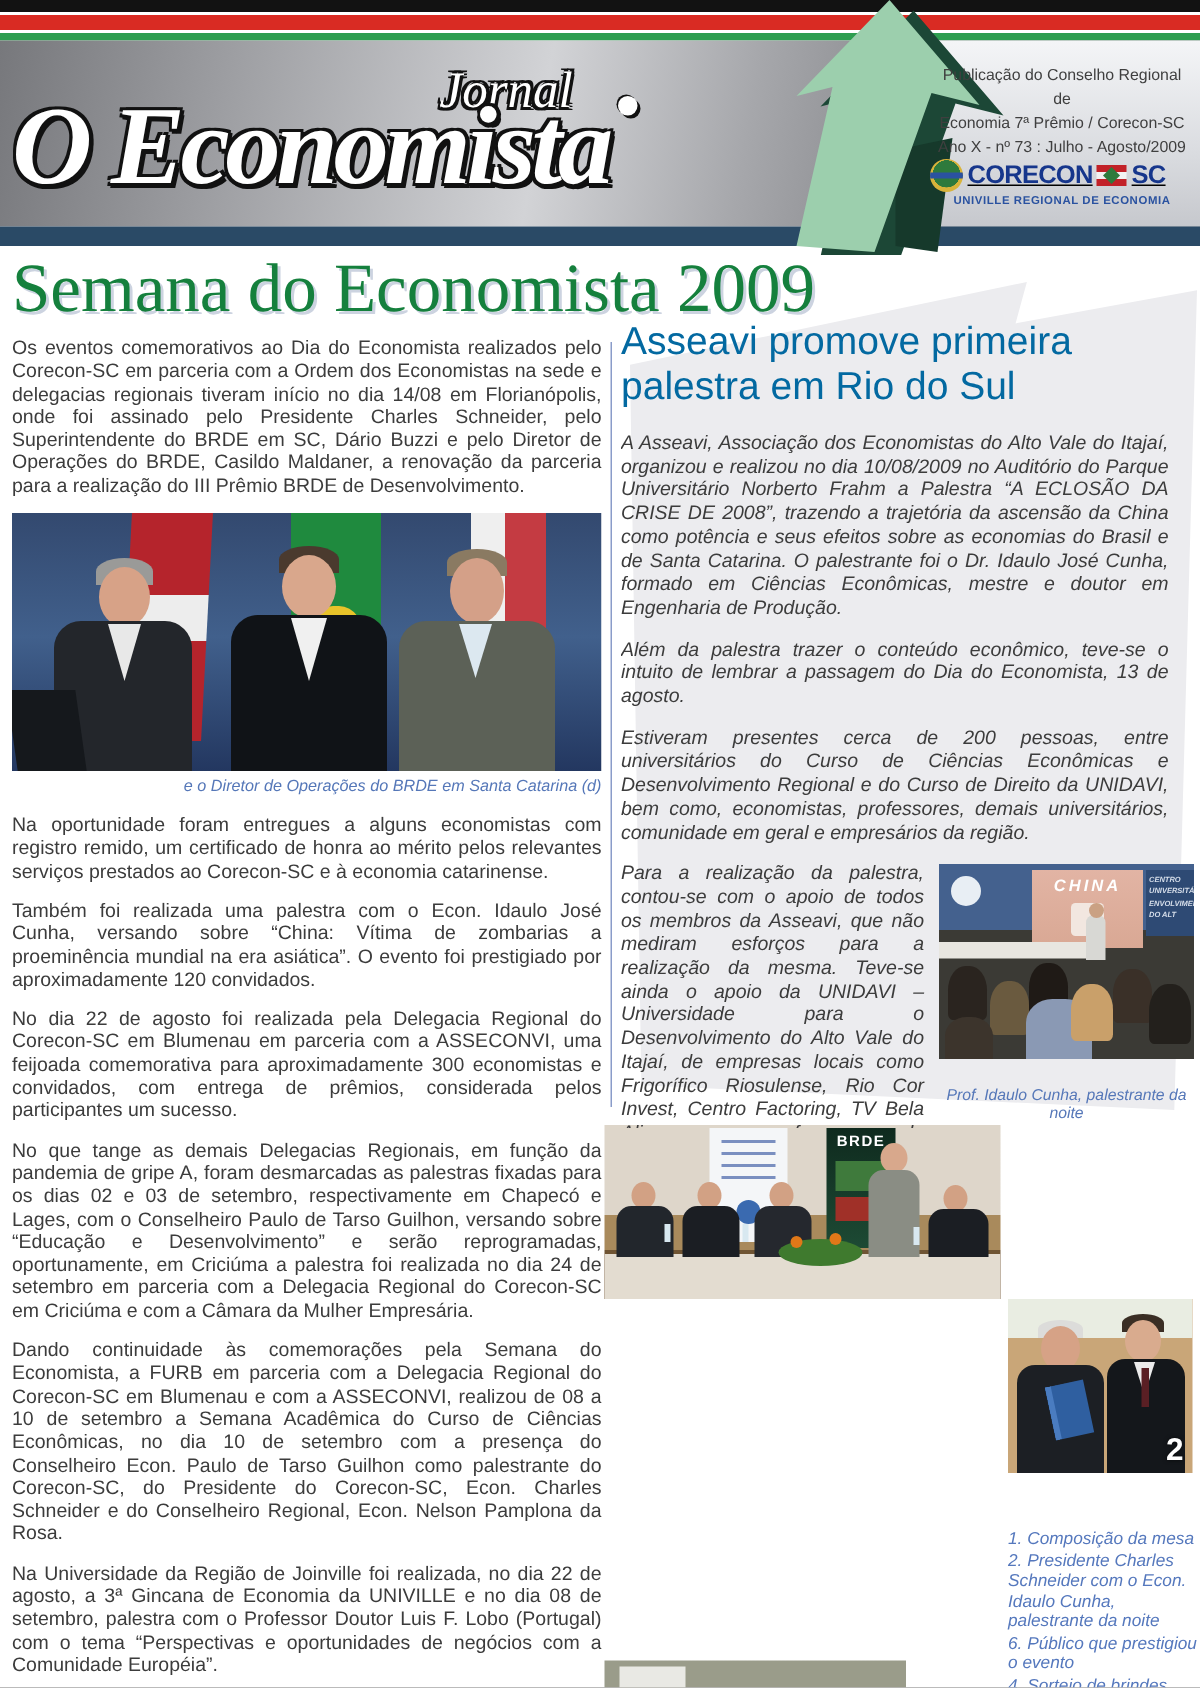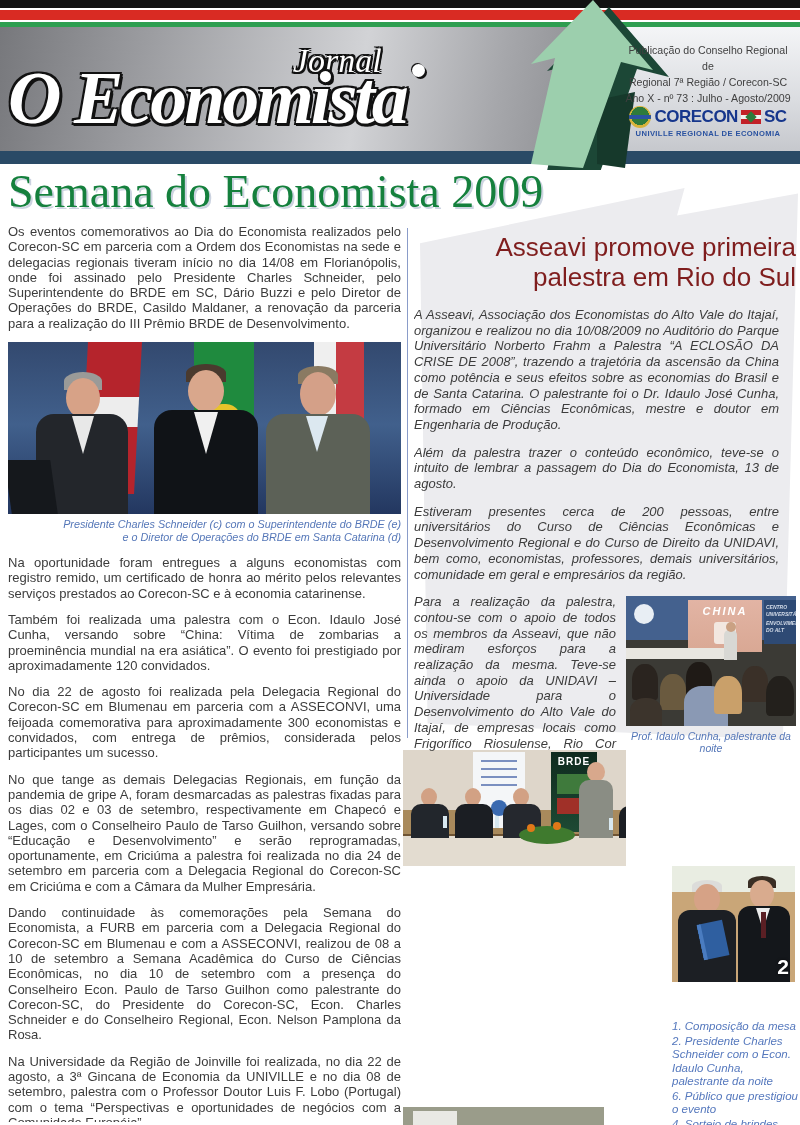--- a/index.html
+++ b/index.html
@@ -19,21 +19,21 @@
   .masthead-kicker{left:293px;top:42px;font-family:"Liberation Serif",serif;font-style:italic;font-weight:normal;
     font-size:34px;color:#fff;white-space:nowrap;z-index:4;
     text-shadow:2px 2px 0 #111,-2px -2px 0 #111,2px -2px 0 #111,-2px 2px 0 #111,0 2px 0 #111,2px 0 0 #111;}
   .kicker-dot{left:412px;top:64px;width:13px;height:13px;border-radius:50%;background:#fff;z-index:4;
     box-shadow:2px 2px 0 #111,-1px -1px 0 #111;}
   .masthead-title{left:8px;top:56px;font-family:"Liberation Serif",serif;font-style:italic;font-weight:bold;
     font-size:74px;line-height:84px;color:#fff;letter-spacing:-3px;white-space:nowrap;z-index:4;
     text-shadow:3px 3px 0 #111,-2px -2px 0 #111,2px -2px 0 #111,-2px 2px 0 #111,0 3px 0 #111,3px 0 0 #111;}
   .pub-info{left:622px;top:42px;width:172px;text-align:center;font-size:10.6px;line-height:16px;color:#3f3f3f;z-index:5;}
   .logo-row{left:620px;top:106px;width:176px;text-align:center;z-index:5;}
-  .logo-line{display:flex;align-items:center;justify-content:center;gap:3px;}
+  .logo-line{display:flex;align-items:center;justify-content:flex-start;gap:3px;text-decoration:underline;}
   .emblem{width:22px;height:22px;border-radius:50%;background:radial-gradient(circle at 50% 45%,#2e7a3c 0 55%,#d8b33a 56% 100%);position:relative;overflow:hidden;}
   .emblem::after{content:"";position:absolute;left:0;top:9px;width:22px;height:4px;background:#2a52a0;}
   .logo-word{font-size:17px;font-weight:bold;color:#16368c;letter-spacing:-0.5px;}
   .sc-flag{width:20px;height:14px;position:relative;background:linear-gradient(180deg,#c22128 0 33%,#f2f2f2 33% 66%,#c22128 66%);overflow:hidden;}
   .sc-flag::after{content:"";position:absolute;left:6px;top:3px;width:8px;height:8px;background:#2e7a3c;transform:rotate(45deg);}
   .logo-sub{font-size:7.6px;font-weight:bold;color:#2a52a0;letter-spacing:0.4px;margin-top:1px;}
   .bar-navy{left:0;top:151px;width:800px;height:13px;background:#2a4a66;z-index:2;}
   .arrow-svg{left:445px;top:0;width:235px;height:170px;z-index:3;}
 
   
@@ -49,30 +49,30 @@
   .left-col{left:8px;top:224px;width:393px;height:898px;overflow:hidden;
     font-size:13px;line-height:15.3px;text-align:justify;color:#3c3c3c;z-index:2;}
   .left-col p{margin:0 0 11px 0;}
   .photo{position:relative;overflow:hidden;}
   .photo-main{width:393px;height:172px;margin:2px 0 4px 0;
     background:linear-gradient(180deg,#33496f 0%,#41608c 48%,#233760 100%);}
   .cap-main{text-align:right;font-style:italic;color:#5577b8;font-size:10.8px;line-height:13px;margin:0 0 11px 0;}
 
   
   .right-col{left:414px;top:212px;width:382px;height:540px;overflow:hidden;z-index:2;}
-  .side-title{text-align:right;color:#7f1d1d;font-size:26px;line-height:30px;margin:20px 0 15px 0;}
+  .side-title{text-align:left;color:#0369a1;font-size:26px;line-height:30px;margin:0 0 15px 0;}
   .side-body{font-style:italic;font-size:13px;line-height:15.7px;text-align:justify;color:#3c3c3c;}
   .side-body p{margin:0 17px 12px 0;}
   .side-photo-wrap{float:right;width:170px;margin:2px 0 4px 10px;}
   .side-photo{width:170px;height:130px;position:relative;overflow:hidden;
     background:linear-gradient(180deg,#44618e 0 34%,#3b3a35 34% 100%);}
-  .cap-side{font-style:italic;color:#5577b8;font-size:10.5px;line-height:12px;text-align:center;margin-top:4px;}
-
-  
-  .p1{left:403px;top:750px;width:223px;height:116px;background:linear-gradient(180deg,#ded6ca 0 52%,#a98a5c 52% 72%,#6f5433 72%);}
+  .cap-side{font-style:italic;color:#5577b8;font-size:10.5px;line-height:12px;text-align:center;margin-top:18px;}
+
+  
+  .p1{left:403px;top:750px;width:264px;height:116px;background:linear-gradient(180deg,#ded6ca 0 52%,#a98a5c 52% 72%,#6f5433 72%);}
   .p2{left:672px;top:750px;width:123px;height:116px;background:#c9a678;}
   .p3{left:403px;top:875px;width:201px;height:125px;background:linear-gradient(180deg,#9a9c8a 0 26%,#7a7464 26% 60%,#5f584a 60%);}
   .pnum{position:absolute;right:6px;bottom:3px;color:#fff;font-size:21px;font-weight:bold;
     text-shadow:0 0 3px rgba(0,0,0,.65);}
   .collage-captions{left:672px;top:1020px;width:126px;font-style:italic;color:#5578bd;
     font-size:11.5px;line-height:13.5px;z-index:2;}
   .collage-captions div{margin-bottom:1px;}
 
   .brde-text{position:absolute;left:0;top:4px;width:100%;text-align:center;color:#fff;font-weight:bold;font-size:10px;letter-spacing:1px;}
   .china-text{position:absolute;left:0;top:4px;width:100%;text-align:center;color:#fff;font-weight:bold;font-size:11px;letter-spacing:2px;}
@@ -94,21 +94,21 @@
   <div class="abs masthead-title">O Economista</div>
 
   <svg class="abs arrow-svg" viewBox="0 0 235 170">
     <polygon points="164,7 224,77 192,69 154,175 102,171 126,65 102,71" fill="#1c4736"></polygon>
     <polygon points="152,100 190,92 180,168 152,164" fill="#16392b"></polygon>
     <polygon points="148,0 208,70 176,62 138,168 86,164 110,58 86,64" fill="#9ccfad"></polygon>
   </svg>
 
   <div class="abs pub-info">
     <div>Publicação do Conselho Regional de</div>
-    <div>Regional 7ª Região / Corecon-SC</div>
+    <div>Economia 7ª Prêmio / Corecon-SC</div>
     <div>Ano X - nº 73 : Julho - Agosto/2009</div>
   </div>
 
   <div class="abs logo-row">
     <div class="logo-line">
       <span class="emblem"></span>
       <span class="logo-word">CORECON</span>
       <span class="sc-flag"></span>
       <span class="logo-word">SC</span>
     </div>
@@ -142,21 +142,20 @@
       <div class="abs" style="left:186px;top:70px;width:24px;height:42px;background:#f0f0f0;clip-path:polygon(0 0,100% 0,50% 100%);"></div>
 
       <div class="abs" style="left:290px;top:24px;width:40px;height:18px;background:#8a7a62;border-radius:50% 50% 0 0;"></div>
       <div class="abs rd" style="left:292px;top:30px;width:36px;height:44px;background:#d4a088;"></div>
       <div class="abs" style="left:258px;top:72px;width:104px;height:100px;background:#5c6157;border-radius:18px 18px 0 0;"></div>
       <div class="abs" style="left:298px;top:74px;width:22px;height:36px;background:#dce8f0;clip-path:polygon(0 0,100% 0,50% 100%);"></div>
       <div class="abs" style="left:0;top:118px;width:46px;height:54px;background:#15181c;transform:skewX(8deg);"></div>
     </div>
 
     <div class="cap-main">
-      <span style="display:block;">Presidente Charles Schneider (c) com o Superintendente do BRDE (e)</span>
       <span style="display:block;">e o Diretor de Operações do BRDE em Santa Catarina (d)</span>
     </div>
 
     <p>Na oportunidade foram entregues a alguns economistas com registro remido, um certificado de honra ao mérito pelos relevantes serviços prestados ao Corecon-SC e à economia catarinense.</p>
     <p>Também foi realizada uma palestra com o Econ. Idaulo José Cunha, versando sobre “China: Vítima de zombarias a proeminência mundial na era asiática”. O evento foi prestigiado por aproximadamente 120 convidados.</p>
     <p>No dia 22 de agosto foi realizada pela Delegacia Regional do Corecon-SC em Blumenau em parceria com a ASSECONVI, uma feijoada comemorativa para aproximadamente 300 economistas e convidados, com entrega de prêmios, considerada pelos participantes um sucesso.</p>
     <p>No que tange as demais Delegacias Regionais, em função da pandemia de gripe A, foram desmarcadas as palestras fixadas para os dias 02 e 03 de setembro, respectivamente em Chapecó e Lages, com o Conselheiro Paulo de Tarso Guilhon, versando sobre “Educação e Desenvolvimento” e serão reprogramadas, oportunamente, em Criciúma a palestra foi realizada no dia 24 de setembro em parceria com a Delegacia Regional do Corecon-SC em Criciúma e com a Câmara da Mulher Empresária.</p>
     <p>Dando continuidade às comemorações pela Semana do Economista, a FURB em parceria com a Delegacia Regional do Corecon-SC em Blumenau e com a ASSECONVI, realizou de 08 a 10 de setembro a Semana Acadêmica do Curso de Ciências Econômicas, no dia 10 de setembro com a presença do Conselheiro Econ. Paulo de Tarso Guilhon como palestrante do Corecon-SC, do Presidente do Corecon-SC, Econ. Charles Schneider e do Conselheiro Regional, Econ. Nelson Pamplona da Rosa.</p>
     <p>Na Universidade da Região de Joinville foi realizada, no dia 22 de agosto, a 3ª Gincana de Economia da UNIVILLE e no dia 08 de setembro, palestra com o Professor Doutor Luis F. Lobo (Portugal) com o tema “Perspectivas e oportunidades de negócios com a Comunidade Européia”.</p>
 

